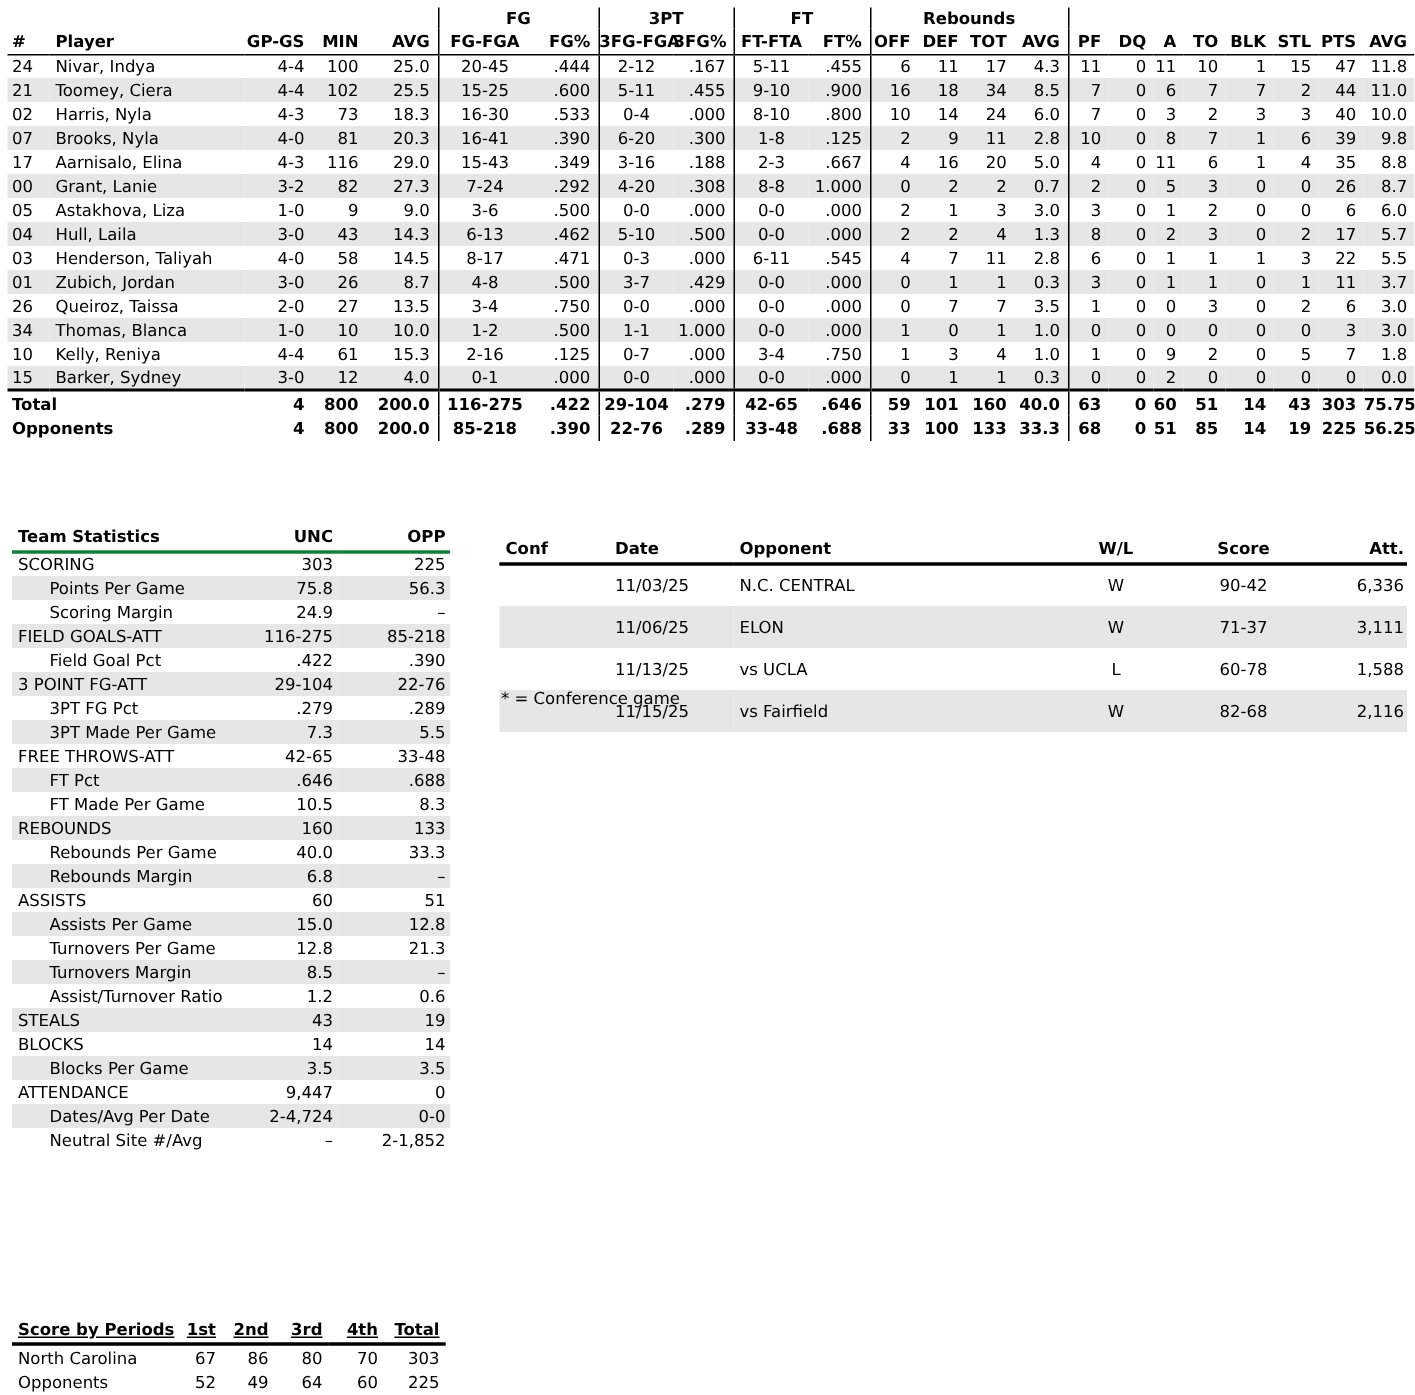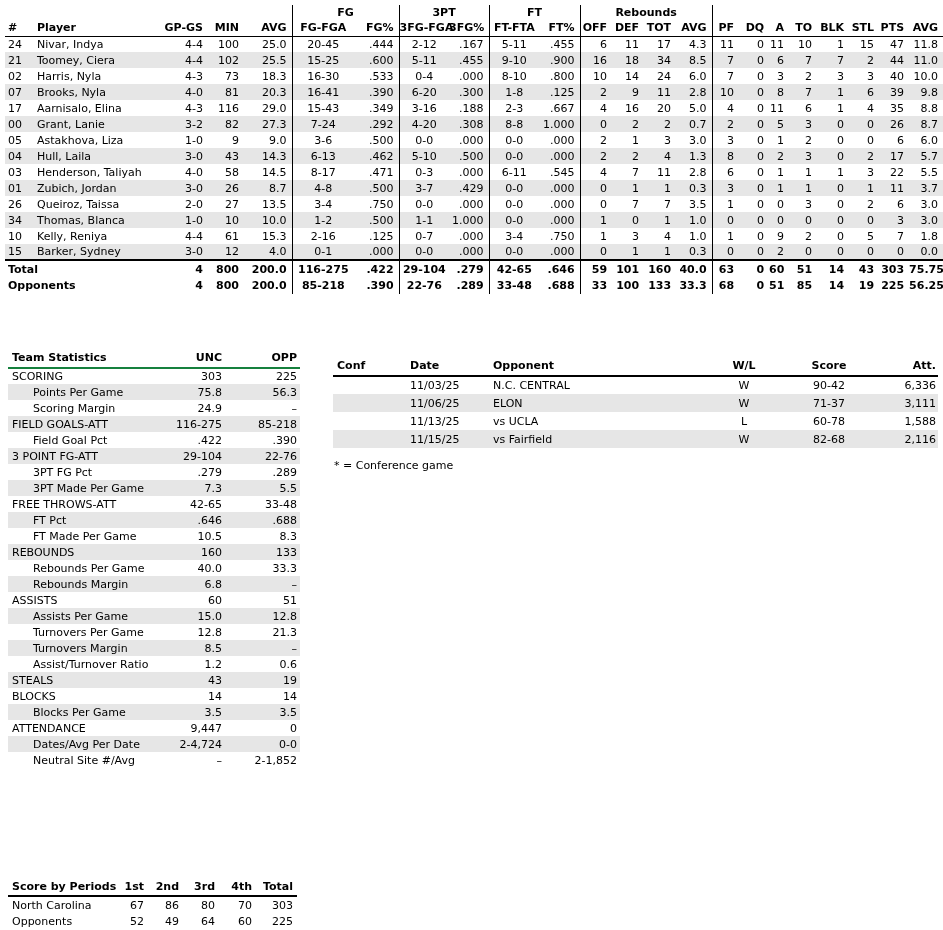--- a/index.html
+++ b/index.html
@@ -42,28 +42,28 @@
   .stats thead tr { height: 20px; }
   .stats thead th { border-bottom: 2px solid #15803d; }
   .stats tbody tr { height: 16px; }
   .stats td:first-child { white-space: pre; }
   .stats .r { padding-right: 3px; }
 
   
   .games { position: absolute; top: 356px; left: 333px; width: 605px; }
   .games thead tr { height: 20px; }
   .games thead th { border-bottom: 2px solid #000; }
-  .games tbody tr { height: 18px; }
+  .games tbody tr { height: 28px; }
   .games .r { padding-right: 2px; }
 
   .note { position: absolute; top: 459px; left: 334px; }
 
   
   .periods { position: absolute; top: 878px; left: 8px; width: 289px; }
-  .periods thead tr { height: 18px; }
+  .periods thead tr { height: 18px; text-decoration: underline; }
   .periods thead th { border-bottom: 2px solid #000; }
   .periods tbody tr { height: 17px; }
   .periods .r { padding-right: 4px; }
 
   
   .players tbody.striped tr:nth-child(even),
   .stats tbody tr:nth-child(even),
   .games tbody tr:nth-child(even) { background: #e6e6e6; }
 </style>
 </head>

